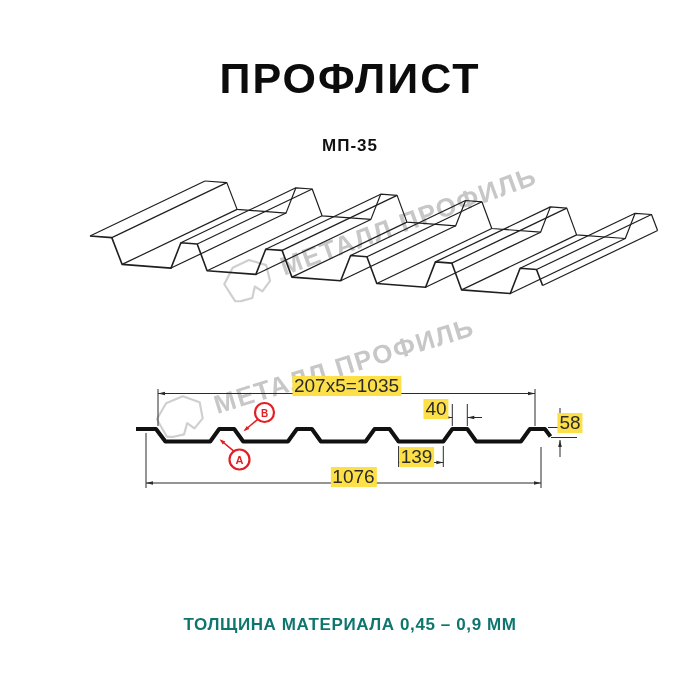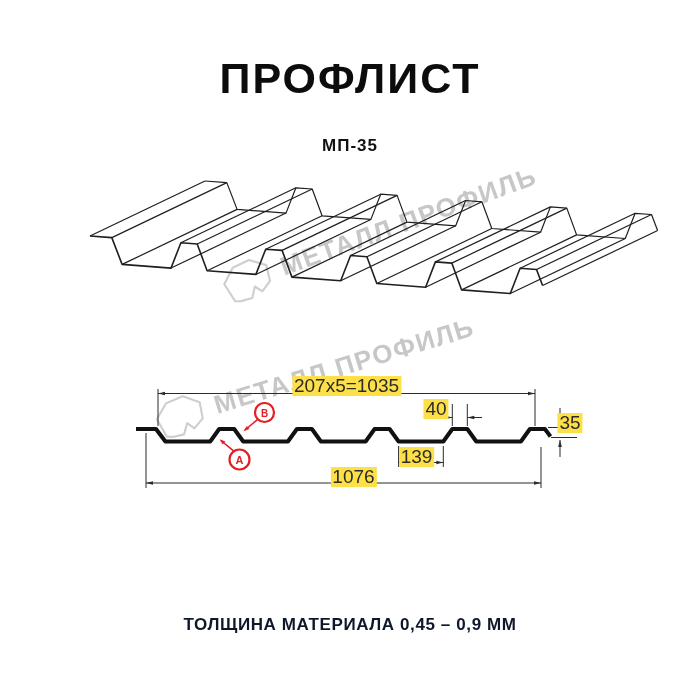--- a/index.html
+++ b/index.html
@@ -3,21 +3,21 @@
 <meta charset="utf-8">
 <style>
   html,body{margin:0;padding:0;background:#ffffff;}
   #page{position:relative;width:700px;height:700px;background:#ffffff;overflow:hidden;
         font-family:"Liberation Sans","DejaVu Sans",sans-serif;}
   .title{position:absolute;left:0;top:54px;width:700px;text-align:center;
          font-size:43px;font-weight:800;letter-spacing:2px;color:#0c0c0c;z-index:3;}
   .subtitle{position:absolute;left:0;top:100px;width:700px;text-align:center;
             font-size:17px;font-weight:600;letter-spacing:1px;color:#111;z-index:3;margin-top:36px;}
   .footer{position:absolute;left:0;top:615px;width:700px;text-align:center;
-          font-size:17px;font-weight:600;letter-spacing:.6px;color:#0f172a;z-index:3;}
+          font-size:17px;font-weight:600;letter-spacing:.6px;color:#0f766e;z-index:3;}
   .wm{position:absolute;display:flex;align-items:center;gap:8px;z-index:1;pointer-events:none;}
   .wm-text{font-size:26px;font-weight:800;letter-spacing:1.5px;color:#c7c7c7;white-space:nowrap;}
   #wm1{left:226px;top:266px;transform:rotate(-20deg);transform-origin:0 70%;}
   #wm2{left:158px;top:400px;transform:rotate(-17deg);transform-origin:0 70%;}
   #linework{position:absolute;left:0;top:0;z-index:2;}
   .dim-label{position:absolute;transform:translate(-50%,-50%);font-size:19px;color:#2b2b2b;
              background:#fde047;padding:0 2px;line-height:1.05;z-index:3;white-space:nowrap;}
   .face-label{position:absolute;transform:translate(-50%,-50%);font-weight:700;z-index:4;}
   #label-a{left:239.5px;top:459.5px;font-size:11px;}
   #label-b{left:264.5px;top:412.5px;font-size:10px;}
@@ -101,21 +101,21 @@
       <circle cx="264.5" cy="412.5" r="9.5" fill="none" stroke="#e31e24" stroke-width="2.2"></circle>
       <circle cx="239.5" cy="459.5" r="10" fill="none" stroke="#e31e24" stroke-width="2.2"></circle>
       <line x1="257.8" y1="419.3" x2="245" y2="430" stroke="#e31e24" stroke-width="1.6"></line>
       <path d="M243.5 431.3 L246.8106914393408 425.91118545564285 L249.38184187808693 428.97536322811874 Z" fill="#e31e24" stroke="none"></path>
       <line x1="233.8" y1="451.2" x2="221" y2="440.5" stroke="#e31e24" stroke-width="1.6"></line>
       <path d="M219.5 439.2 L225.38184187808693 441.52463677188126 L222.8106914393408 444.58881454435715 Z" fill="#e31e24" stroke="none"></path>
     </svg>
 
   <div class="dim-label" style="left:346.5px;top:386px;">207x5=1035</div>
   <div class="dim-label" style="left:436px;top:409px;">40</div>
-  <div class="dim-label" style="left:570px;top:423px;">35</div>
+  <div class="dim-label" style="left:570px;top:423px;">58</div>
   <div class="dim-label" style="left:416.5px;top:457px;">139</div>
   <div class="dim-label" style="left:353.5px;top:477px;">1076</div>
 
   <div class="face-label" id="label-a" style="color: rgb(227, 30, 36);">А</div>
   <div class="face-label" id="label-b" style="color: rgb(227, 30, 36);">В</div>
 
   <div class="footer">ТОЛЩИНА МАТЕРИАЛА 0,45 – 0,9 ММ</div>
 </div>
 
 </body></html>

